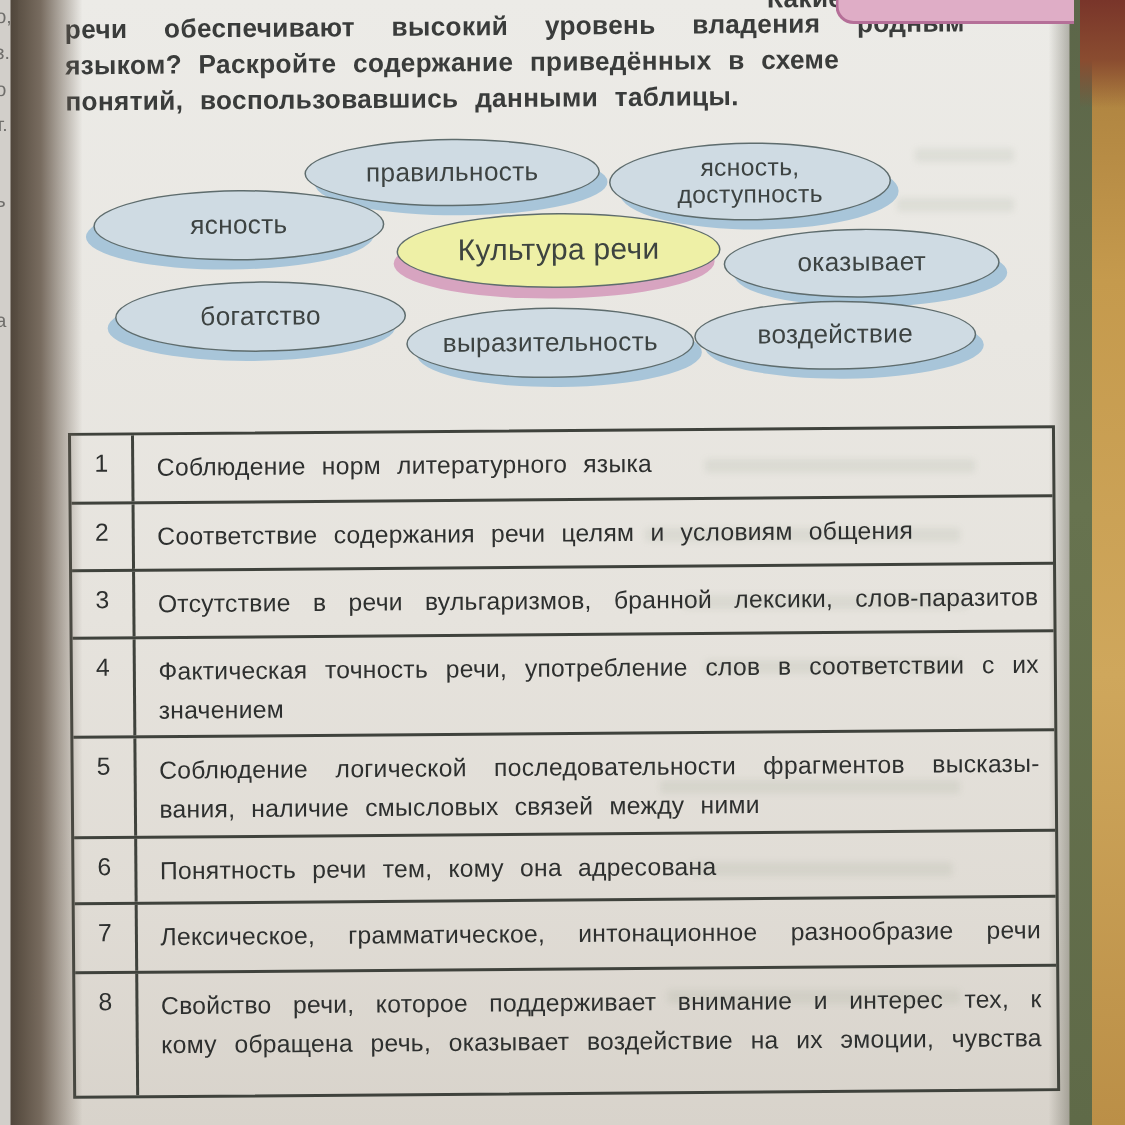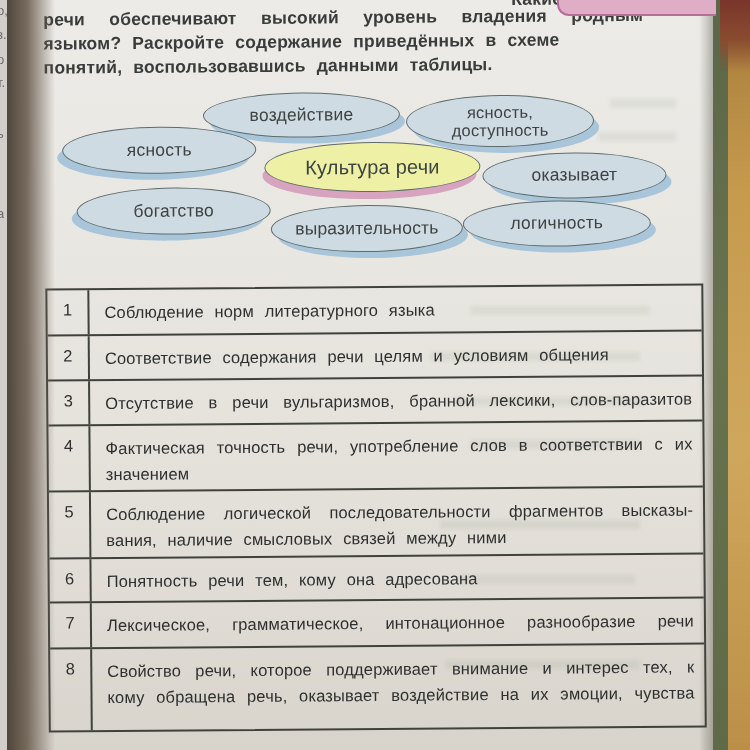--- a/index.html
+++ b/index.html
@@ -101,21 +101,21 @@
 
     <div class="question">
       <div class="q-frag">Какие качества</div>
       <div class="q-line q-fill">речи обеспечивают высокий уровень владения родным</div>
       <div class="q-line q-loose">языком? Раскройте содержание приведённых в схеме</div>
       <div class="q-line q-loose">понятий, воспользовавшись данными таблицы.</div>
     </div>
 
     <div>
       <div class="oval sh-r ov-pravilnost">
-        <span class="oval-label">воздействие</span>
+        <span class="oval-label">правильность</span>
       </div>
       <div class="oval sh-r ov-yasnost">
         <span class="oval-label">ясность,
 доступность</span>
       </div>
       <div class="oval sh-l ov-chistota">
         <span class="oval-label">ясность</span>
       </div>
       <div class="oval ov-kultura">
         <span class="oval-label">Культура речи</span>
@@ -123,21 +123,21 @@
       <div class="oval sh-r ov-umestnost">
         <span class="oval-label">оказывает</span>
       </div>
       <div class="oval sh-l ov-bogatstvo">
         <span class="oval-label">богатство</span>
       </div>
       <div class="oval sh-r ov-vyrazitelnost">
         <span class="oval-label">выразительность</span>
       </div>
       <div class="oval sh-r ov-logichnost">
-        <span class="oval-label">логичность</span>
+        <span class="oval-label">воздействие</span>
       </div>
     </div>
 
     <div class="qtable">
       <div class="t-row">
         <div class="t-num">1</div>
         <div class="t-text">
           <div class="tl loose">Соблюдение норм литературного языка</div>
         </div>
       </div>

